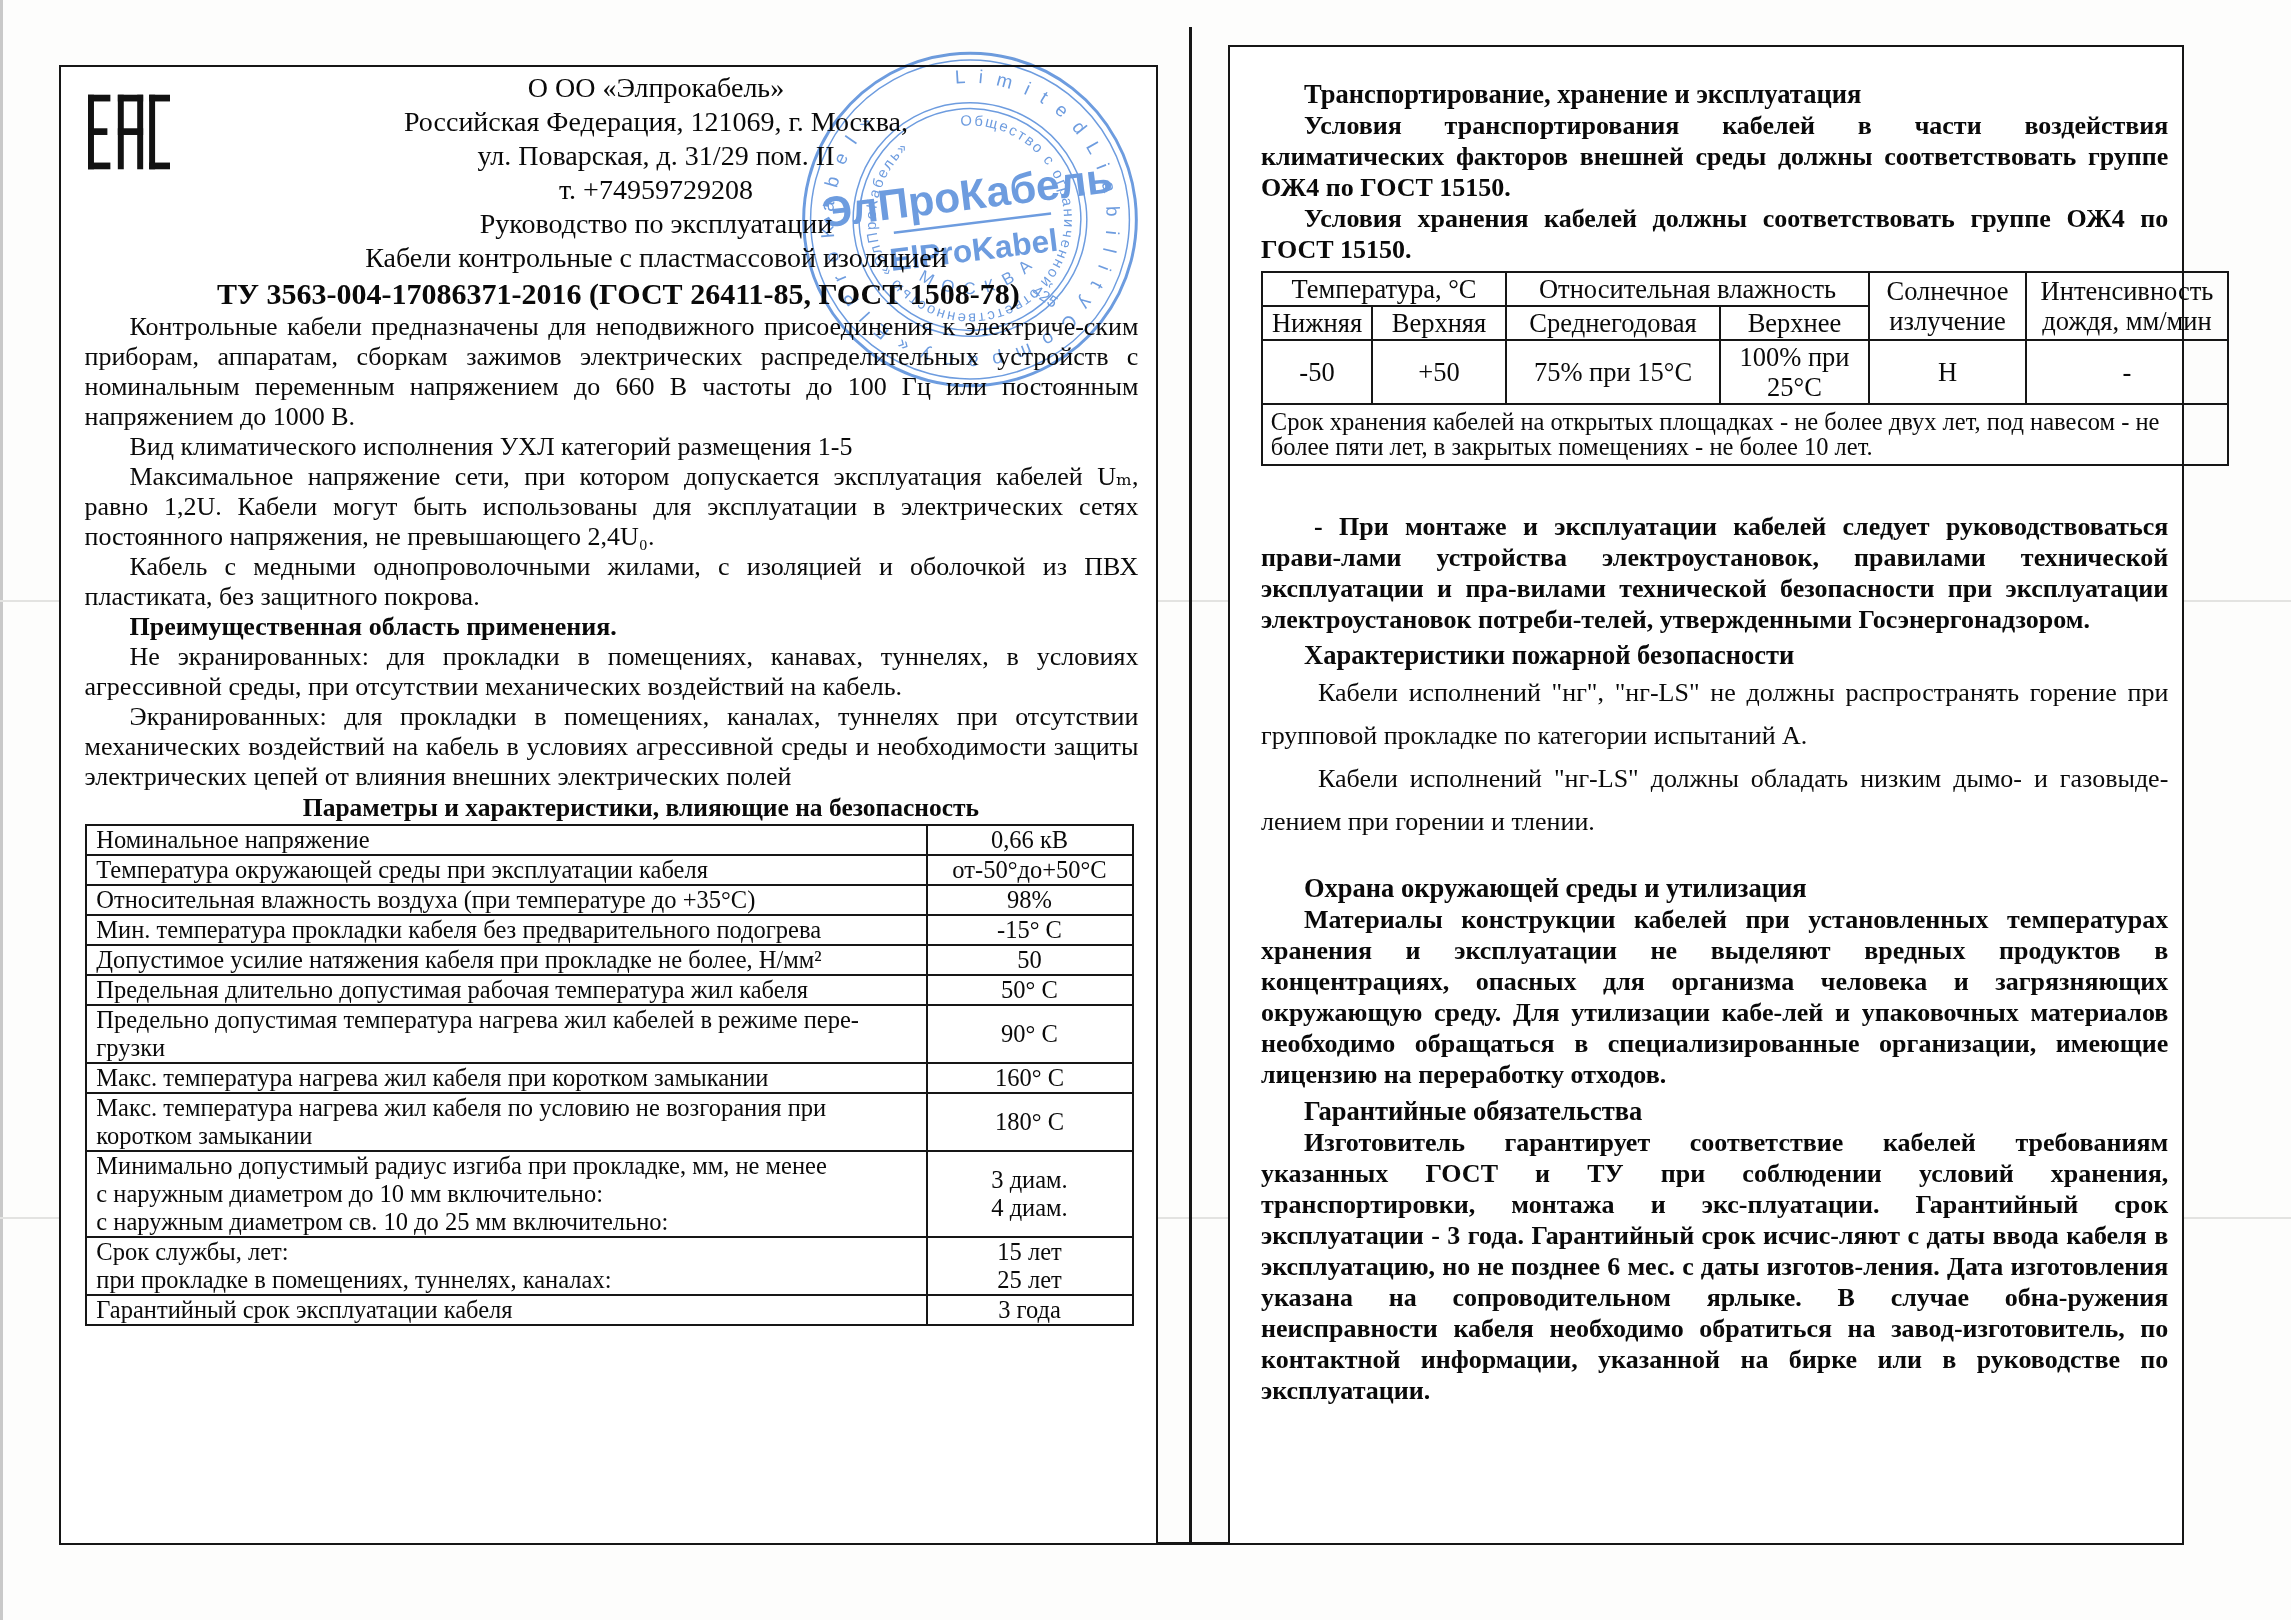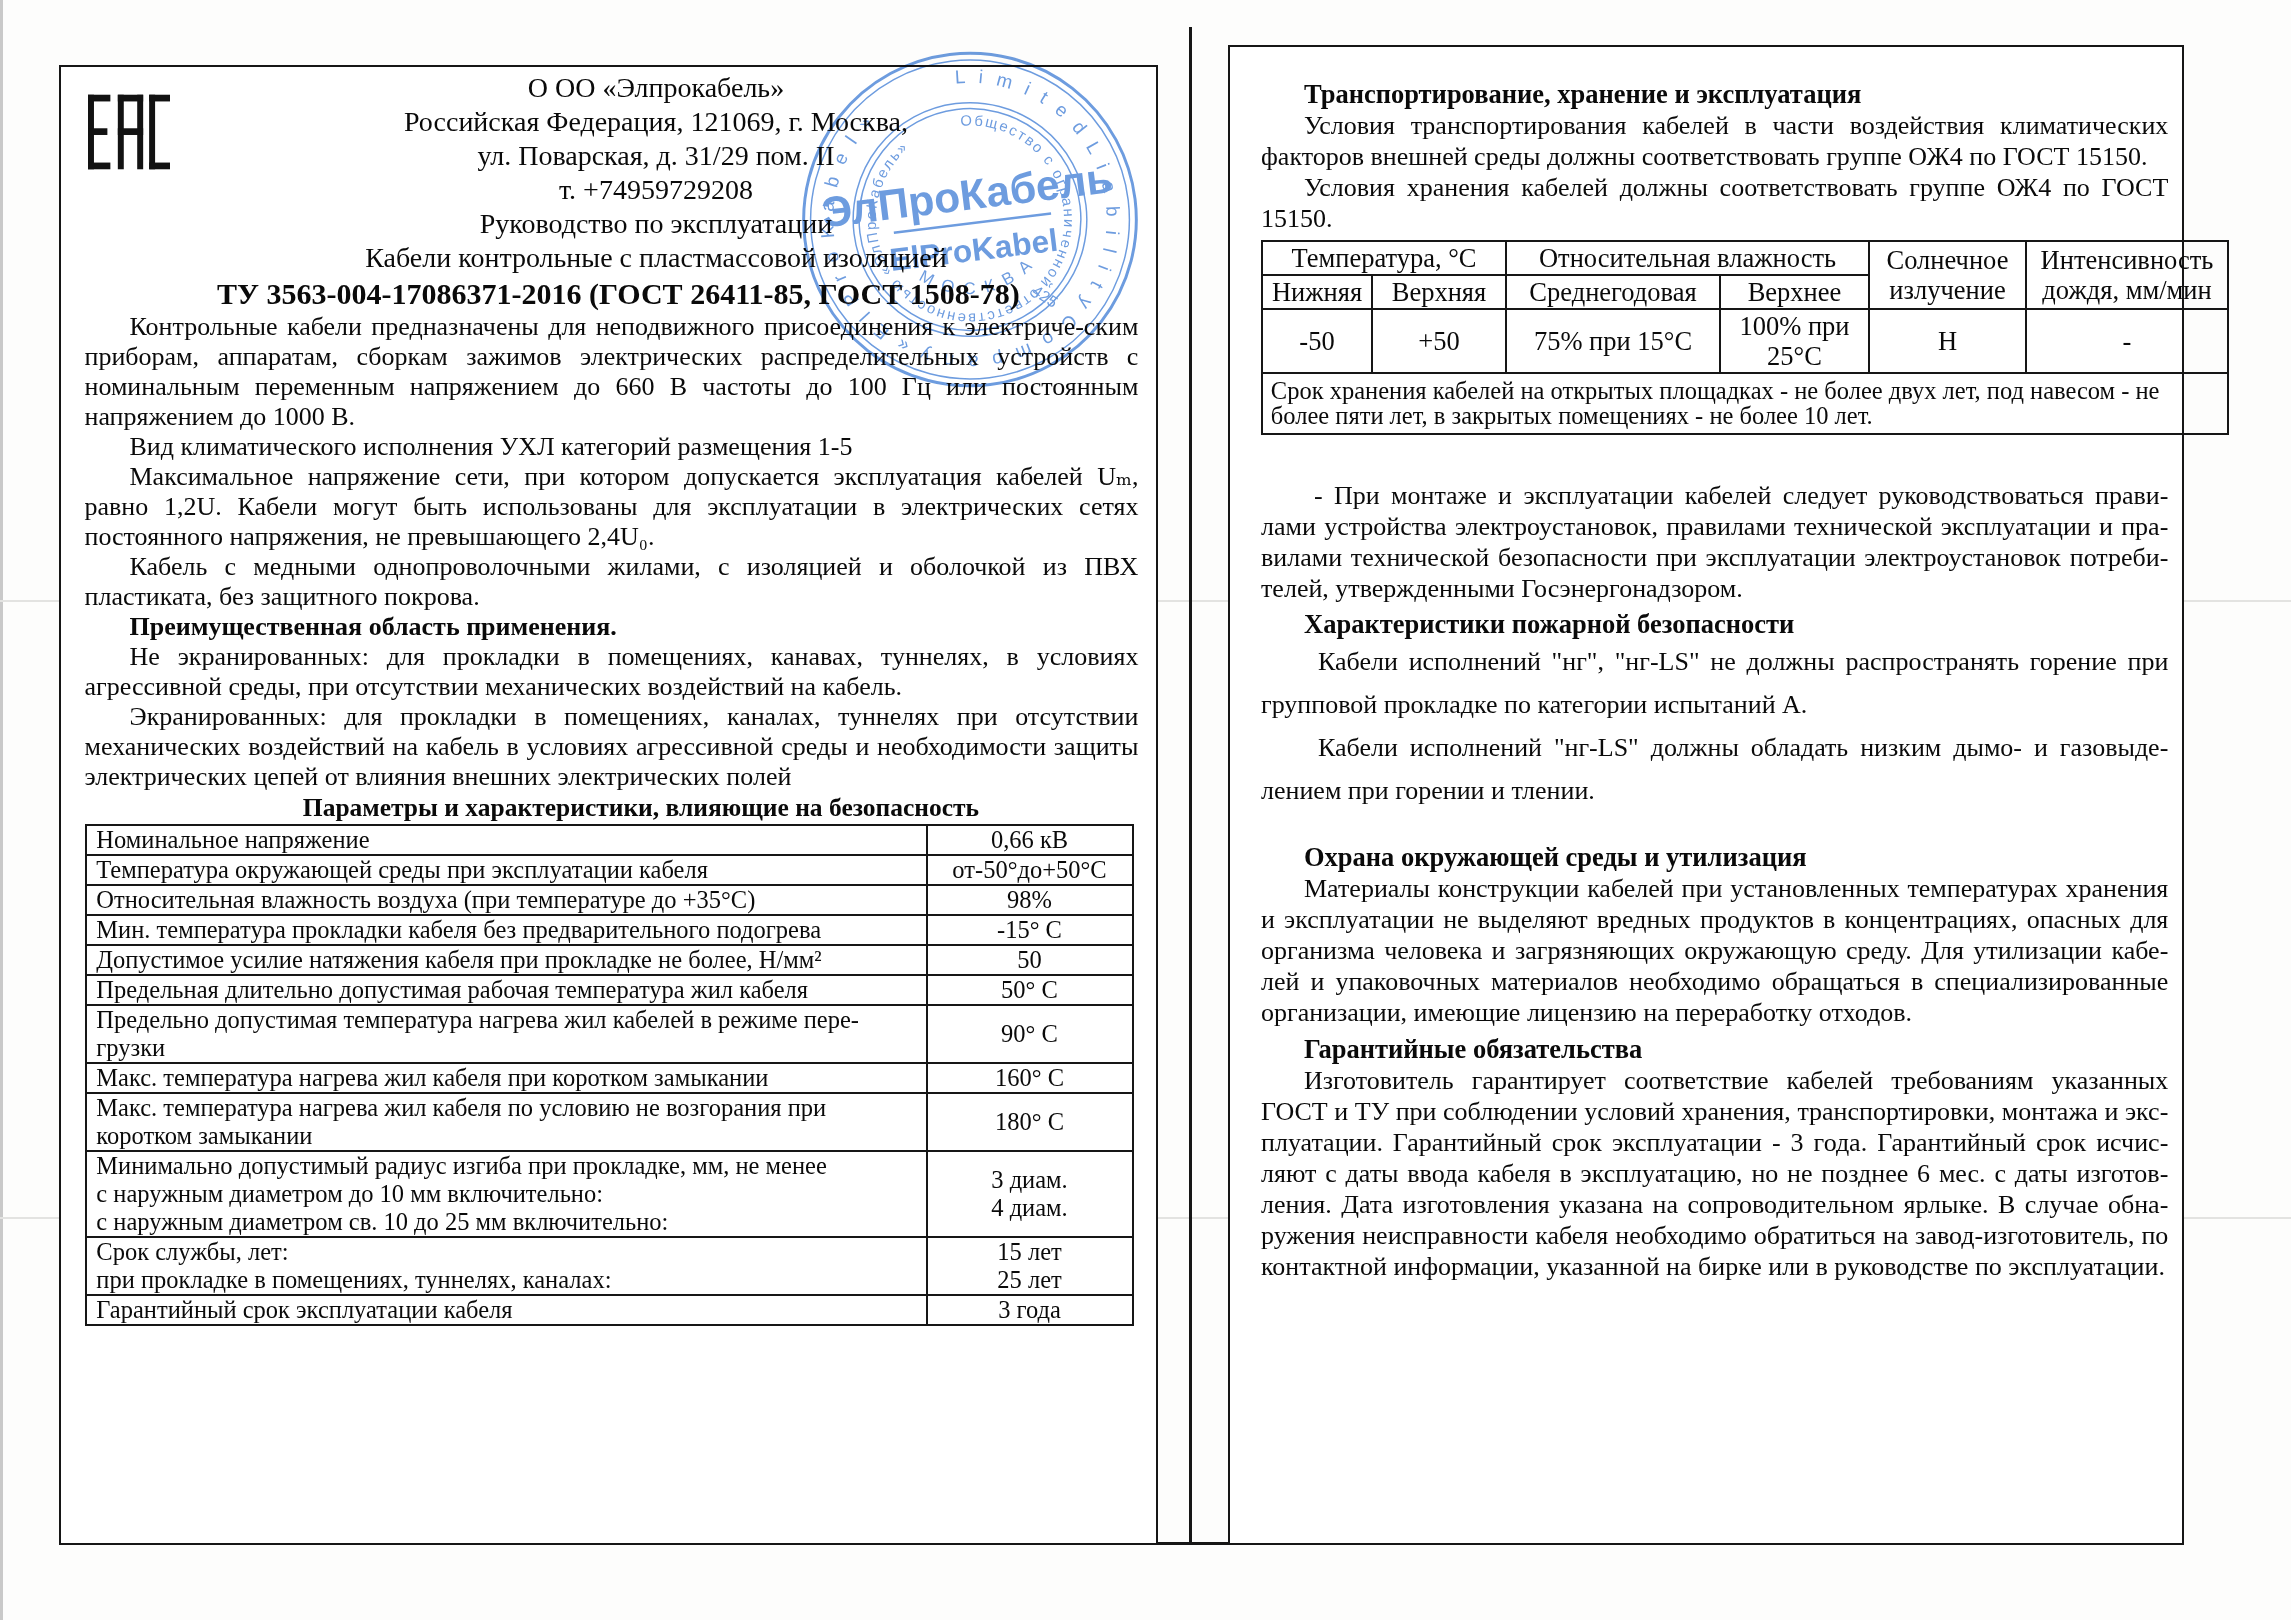--- a/index.html
+++ b/index.html
@@ -36,21 +36,21 @@
 
   
   .stamp{position:absolute;left:772px;top:39px;width:396px;height:361px;transform:rotate(-7deg);
          opacity:.82;mix-blend-mode:multiply;pointer-events:none;}
   .stamp circle{fill:none;stroke:#4d86d8;}
   .stamp text{fill:#4d86d8;}
 
   
   .rp-content{padding:31px 13.7px 0 31px;}
   .rp-heading{font-weight:bold;font-size:26.5px;line-height:32px;text-indent:43px;margin:0;}
-  .rp-body{font-size:26px;line-height:31px;margin:0;text-align:justify;}
+  .rp-body{font-size:26px;line-height:31px;margin:0;text-align:justify;font-weight:bold;}
   .rp-ind{text-indent:43px;}
   table.storage{border-collapse:collapse;table-layout:fixed;width:965px;margin-top:5.9px;font-size:26.5px;}
   table.storage td{border:2px solid #161616;text-align:center;vertical-align:middle;padding:1px 7px;line-height:30px;}
   table.storage .foot td{text-align:left;font-size:24.5px;line-height:25.5px;padding:3.9px 7.8px;}
   .rules-para{margin-top:45px;text-indent:53px;}
   .fire-head{margin-top:3.9px;}
   .fire-para{font-size:26px;line-height:43px;margin:0;text-align:justify;text-indent:57px;}
   .env-head{margin-top:29px;}
   .gap8{margin-top:5.9px;}
 </style>

